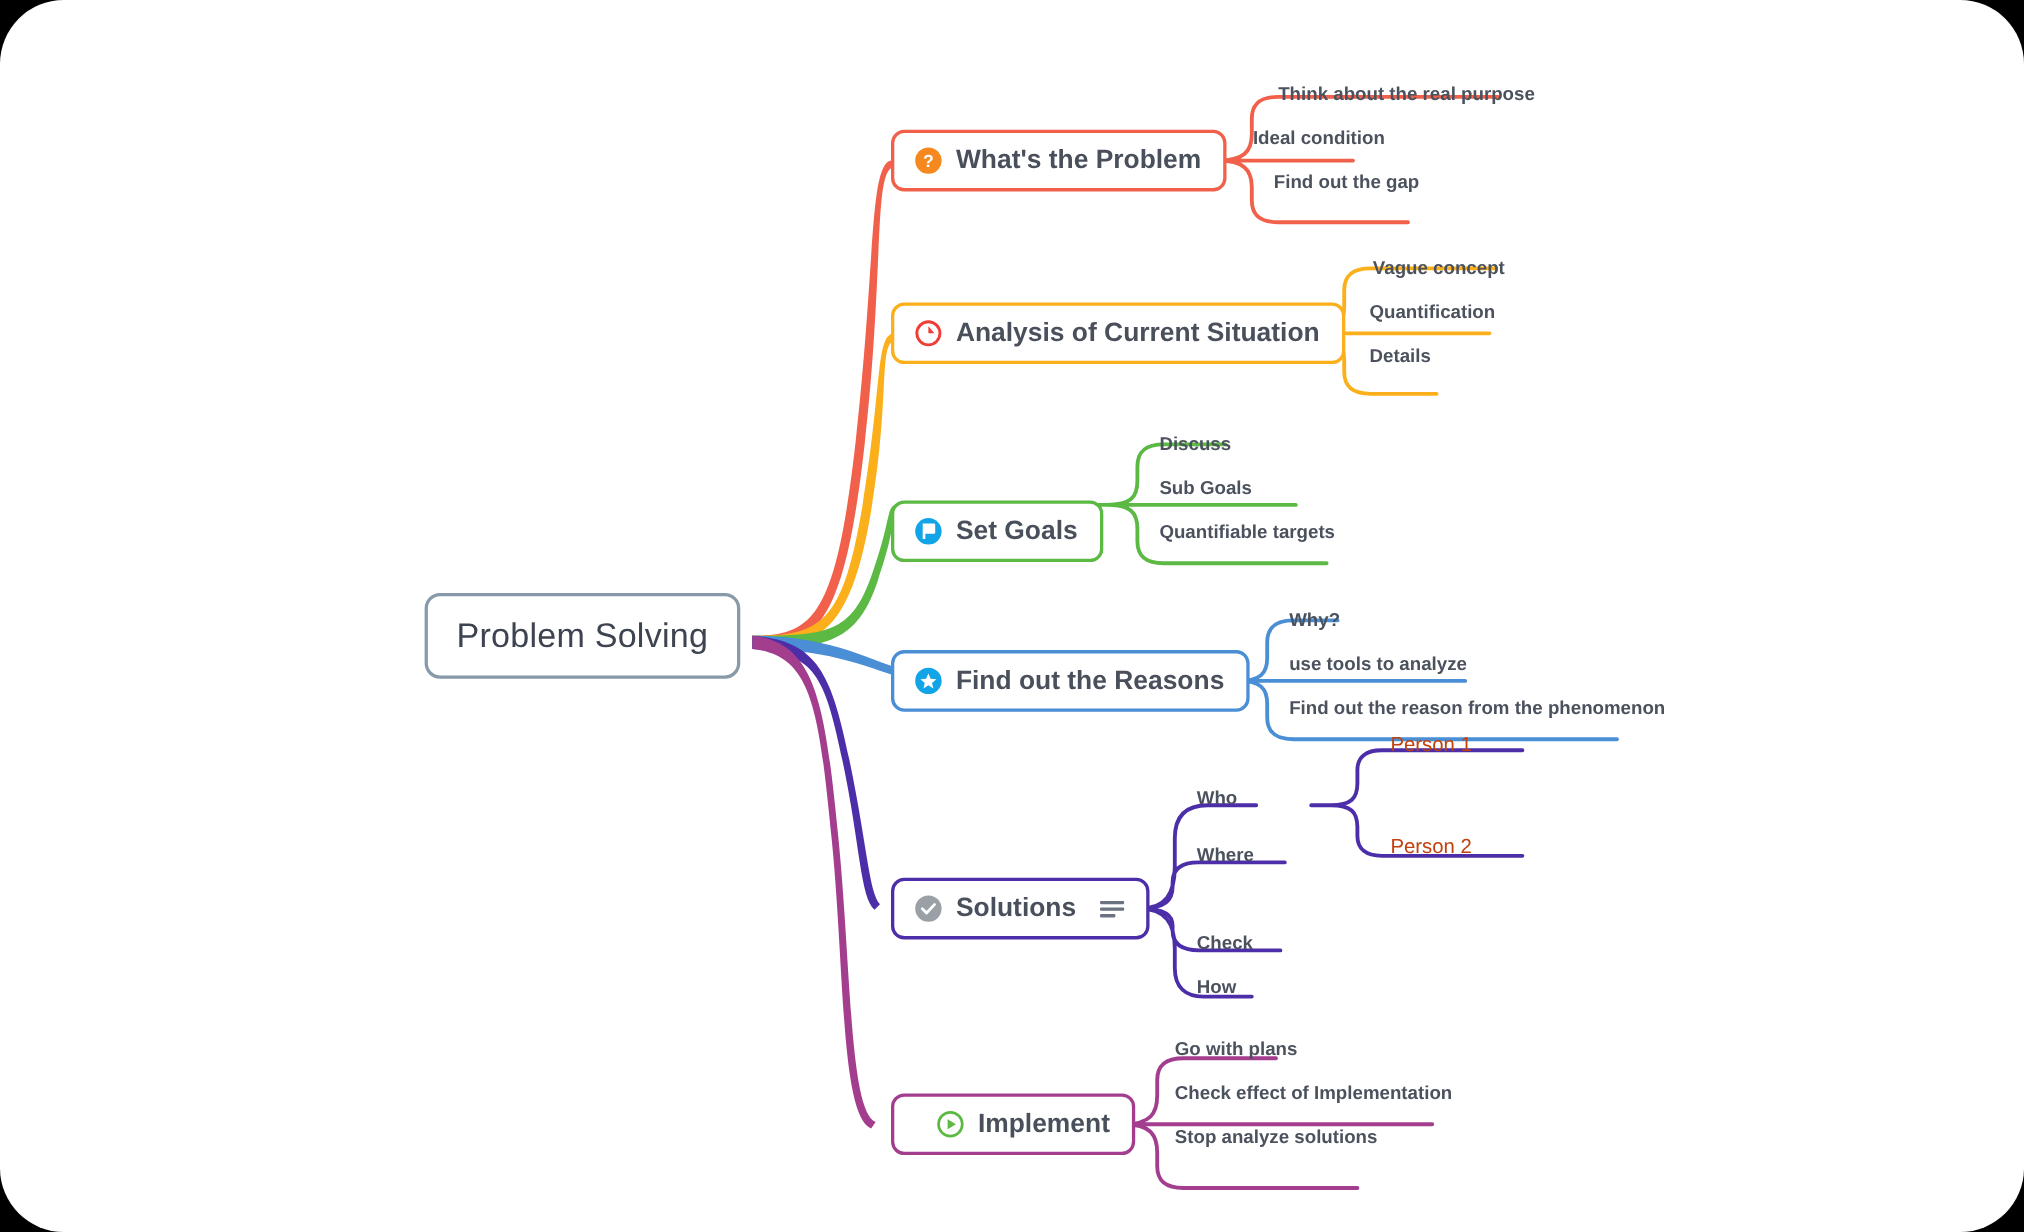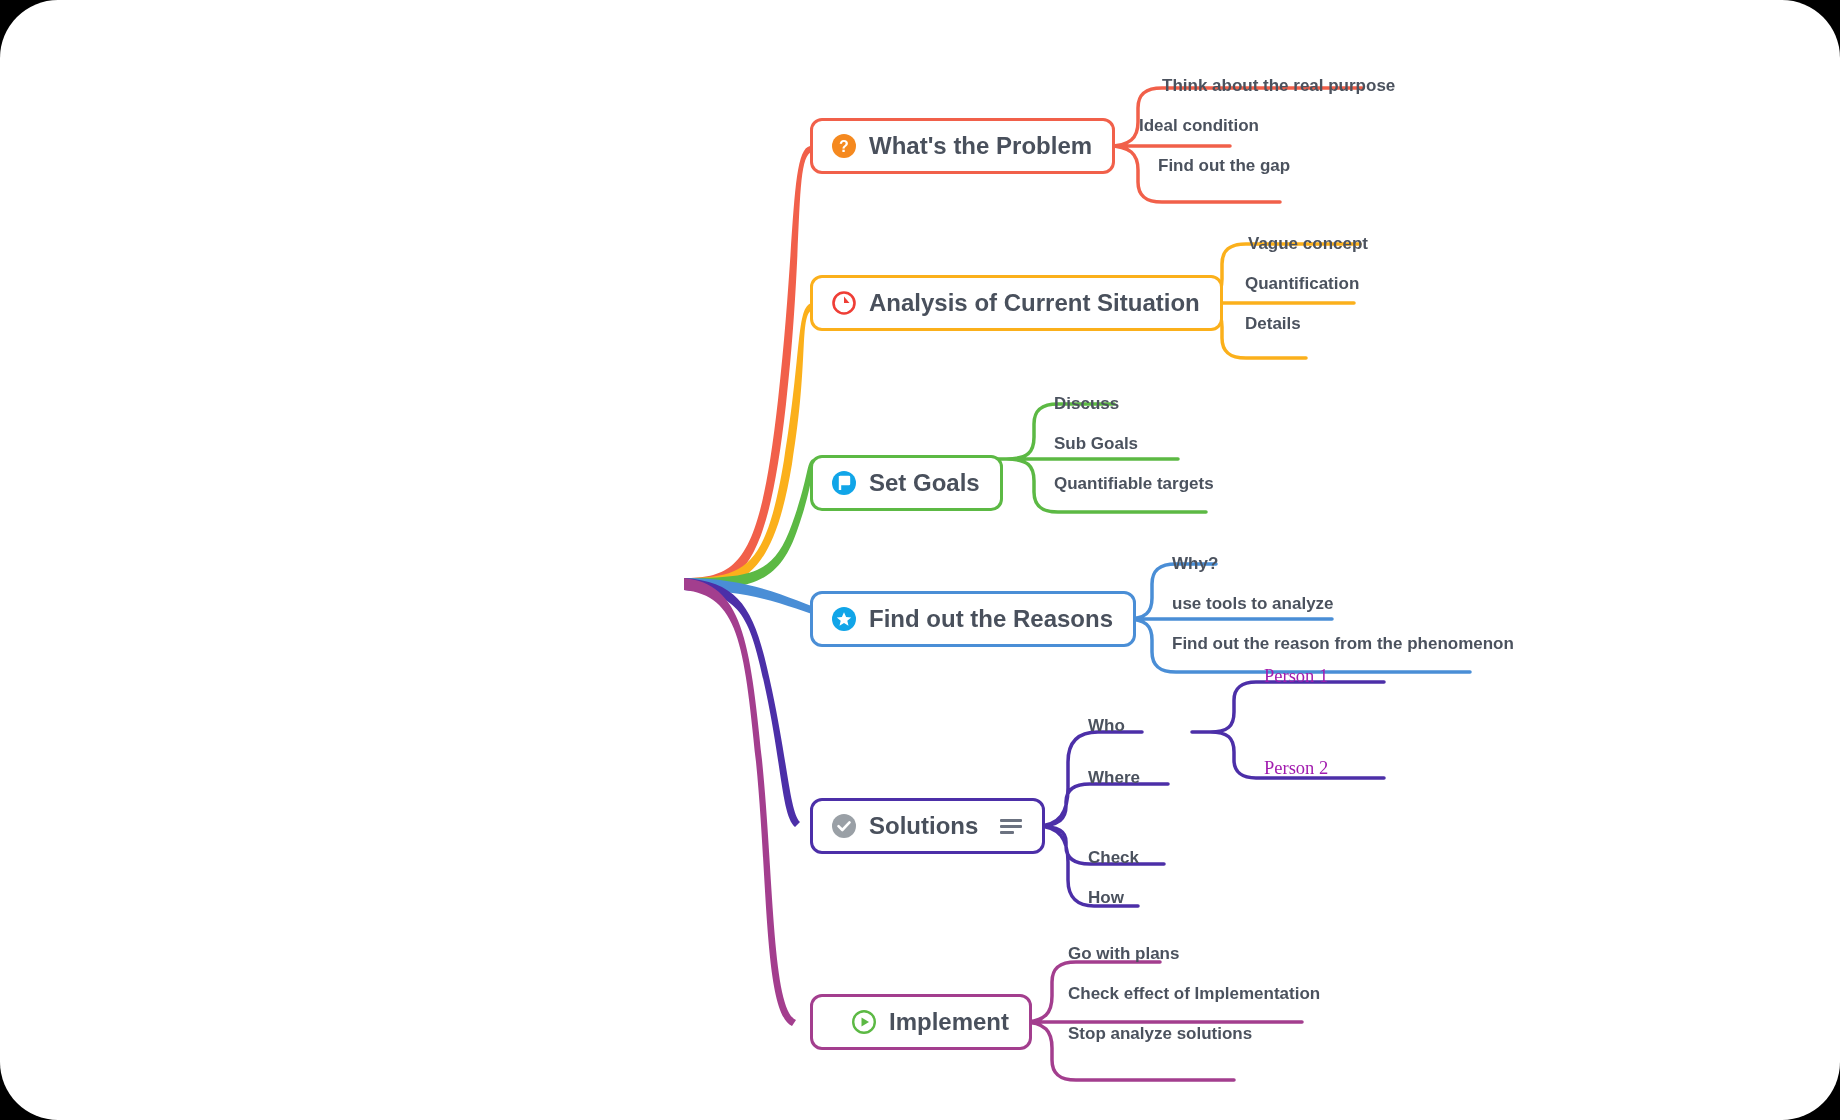--- a/index.html
+++ b/index.html
@@ -53,23 +53,22 @@
   .leaf-label {
     position: absolute;
     font-size: 17px;
     color: #4b525e;
     white-space: nowrap;
     font-weight: 700;
   }
   .sub-node {
     position: absolute;
     font-size: 18.5px;
-    color: #a21caf;
+    color: #c2410c;
     white-space: nowrap;
-    font-family: Liberation Serif, serif;
   }
   .icon {
     display: inline-flex;
     align-items: center;
     justify-content: center;
     flex: 0 0 auto;
   }
   .notes-icon {
     margin-left: 10px;
     display: inline-flex;
@@ -117,20 +116,23 @@
              M 1036 826 C 1060 826 1066 832 1066 842 L 1066 846 C 1066 858 1074 864 1090 864 L 1164 864
              M 1036 826 C 1060 826 1068 840 1068 862 L 1068 880 C 1068 898 1078 906 1094 906 L 1138 906"></path>
     <path fill="none" stroke="#4c2fa8" stroke-width="3.5" stroke-linecap="round" d="M 1192 732 L 1210 732 M 1210 732 C 1228 732 1234 726 1234 712 L 1234 700 C 1234 688 1242 682 1256 682 L 1384 682
              M 1210 732 C 1228 732 1234 738 1234 752 L 1234 760 C 1234 772 1242 778 1256 778 L 1384 778"></path>
 
     <path d="M 684 578 C 742 584 750 640 762 760 C 774 880 772 1010 796 1020 L 792 1026 C 764 1014 768 882 756 762 C 744 642 738 596 684 590 Z" fill="#a33e8e"></path>
     <path fill="none" stroke="#a33e8e" stroke-width="3.5" stroke-linecap="round" d="M 1002 1022 L 1022 1022 M 1022 1022 C 1046 1022 1052 1012 1052 996 L 1052 982 C 1052 968 1060 962 1076 962 L 1160 962
              M 1022 1022 L 1302 1022 M 1022 1022 C 1046 1022 1052 1032 1052 1048 L 1052 1060 C 1052 1074 1060 1080 1076 1080 L 1234 1080"></path>
   </svg>
 
+  <div class="node root-node" style="left:386px; top:539px;">
+    <span>Problem Solving</span>
+  </div>
 
   <div class="node branch-node" style="left:810px; top:118px; border-color:#f1604a;">
     <span class="icon">
       <svg width="26" height="26" viewBox="0 0 26 26">
         <circle cx="13" cy="13" r="12" fill="#f5891f"></circle>
         <text x="13" y="19" font-size="16" font-weight="bold" fill="#ffffff" text-anchor="middle" font-family="Liberation Sans, sans-serif">?</text>
       </svg>
     </span>
     <span>What's the Problem</span>
   </div>

